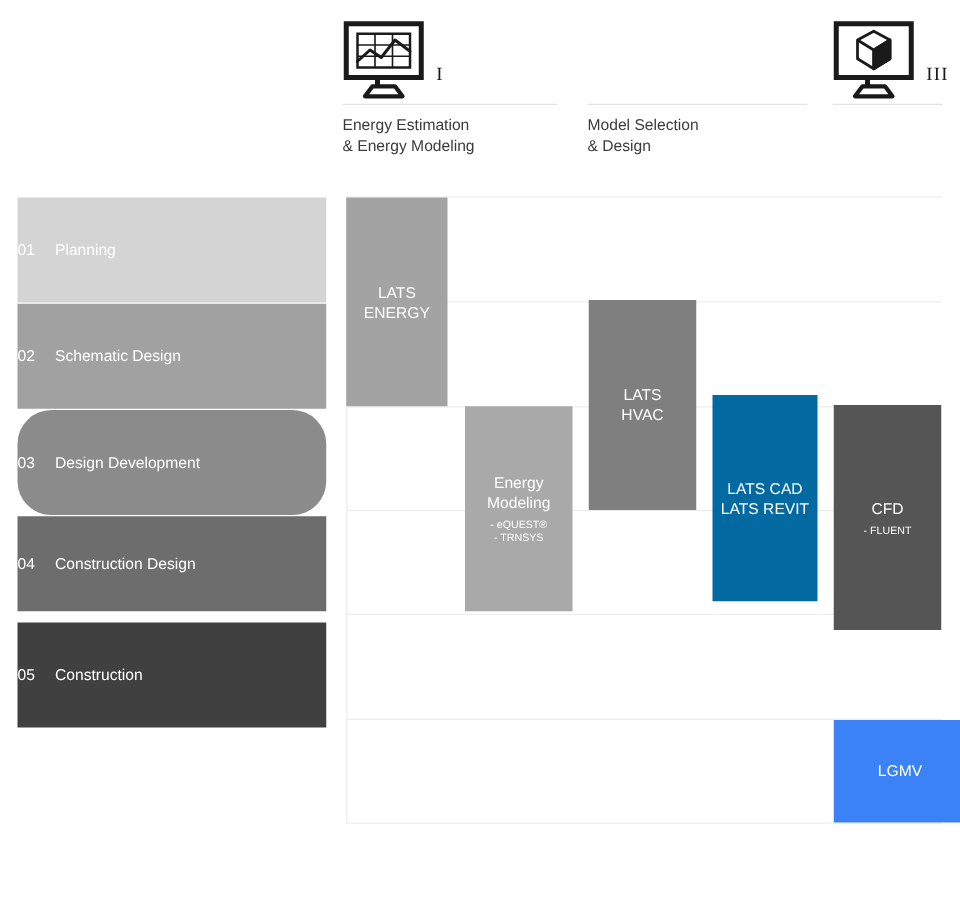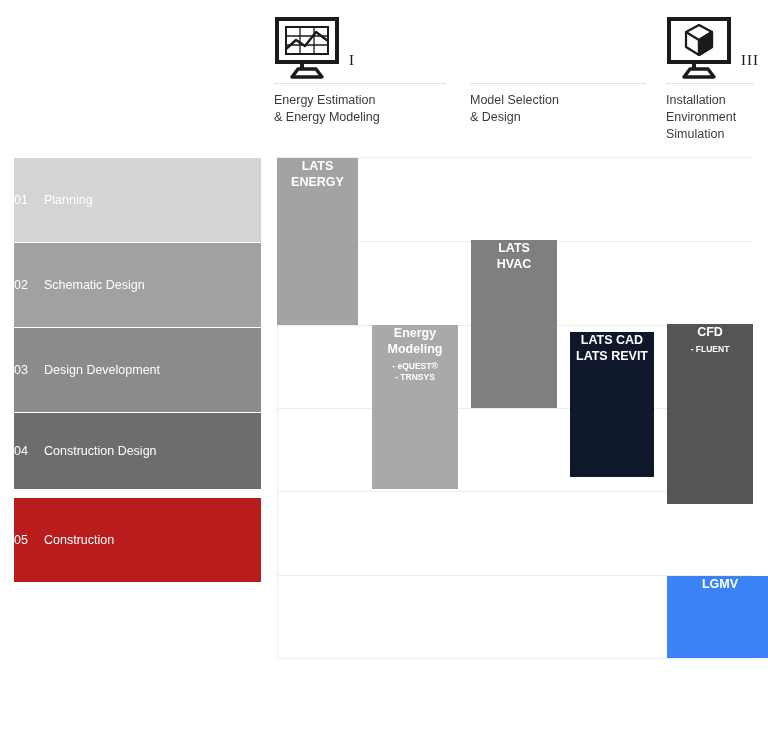--- a/index.html
+++ b/index.html
@@ -92,24 +92,24 @@
     background: #ededed;
     left: 277px;
   }
 
   
   .tool {
     position: absolute;
     display: flex;
     flex-direction: column;
     align-items: center;
+    justify-content: center;
     color: #ffffff;
     text-align: center;
     box-sizing: border-box;
-    font-weight: bold;
   }
   .tool-title {
     font-size: 12.5px;
     line-height: 16px;
     white-space: pre-line;
   }
   .tool-sub {
     font-size: 8.5px;
     line-height: 11px;
     margin-top: 4px;
@@ -154,41 +154,38 @@
           <path d="M33 24 L33 39" stroke-width="2.2"></path>
           <path d="M33 24 L46 16 L46 31 L33 39 Z" fill="#1a1a1a" stroke-width="2.2" stroke-linejoin="round"></path>
           <path d="M28 46 V54" stroke-width="4"></path>
           <path d="M18 61 L24 53 H42 L48 61 Z" stroke-width="3.4" stroke-linejoin="round"></path>
         </svg>
       </span>
       <span class="roman">III</span>
     </div>
   </div>
   <div class="header-rule" style="left:666px; width:88px;"></div>
-  <div class="header-label" style="left:666px;">Installation
-Environment
-Simulation</div>
 
   <div class="phase" id="phase0" style="top: 158px; height: 84px; background: rgb(212, 212, 212);">
     <span class="phase-num">01</span>
     <span class="phase-label">Planning</span>
   </div>
   <div class="phase" id="phase1" style="top: 243px; height: 84px; background: rgb(161, 161, 161);">
     <span class="phase-num">02</span>
     <span class="phase-label">Schematic Design</span>
   </div>
-  <div class="phase" id="phase2" style="top: 328px; height: 84px; background: rgb(139, 139, 139);">
+  <div class="phase" id="phase2" style="top: 328px; height: 84px; background: rgb(139, 139, 139); border-radius: 27px;">
     <span class="phase-num">03</span>
     <span class="phase-label">Design Development</span>
   </div>
   <div class="phase" id="phase3" style="top: 413px; height: 76px; background: rgb(109, 109, 109);">
     <span class="phase-num">04</span>
     <span class="phase-label">Construction Design</span>
   </div>
-  <div class="phase" id="phase4" style="top: 498px; height: 84px; background: #b91c1c;">
+  <div class="phase" id="phase4" style="top: 498px; height: 84px; background: #404040;">
     <span class="phase-num">05</span>
     <span class="phase-label">Construction</span>
   </div>
 
   <div class="grid-left-edge" style="top:157px; height:502px;"></div>
   <div class="grid-rule" style="top:157px;"></div>
   <div class="grid-rule" style="top:241px;"></div>
   <div class="grid-rule" style="top:325px;"></div>
   <div class="grid-rule" style="top:408px;"></div>
   <div class="grid-rule" style="top:491px;"></div>
@@ -205,21 +202,21 @@
 Modeling</div>
     <div class="tool-sub">- eQUEST®
 - TRNSYS</div>
   </div>
 
   <div class="tool" id="tool2" style="left: 471px; top: 240px; width: 86px; height: 168px; background: rgb(127, 127, 127);">
     <div class="tool-title">LATS
 HVAC</div>
   </div>
 
-  <div class="tool" id="tool3" style="left: 570px; top: 332px; width: 84px; height: 145px; background: #0f172a;">
+  <div class="tool" id="tool3" style="left: 570px; top: 316px; width: 84px; height: 165px; background: #0369a1;">
     <div class="tool-title">LATS CAD
 LATS REVIT</div>
   </div>
 
   <div class="tool" id="tool4" style="left: 667px; top: 324px; width: 86px; height: 180px; background: rgb(85, 85, 85);">
     <div class="tool-title">CFD</div>
     <div class="tool-sub">- FLUENT</div>
   </div>
 
   <div class="tool" id="tool5" style="left: 667px; top: 576px; width: 106px; height: 82px; background: #3b82f6;">

